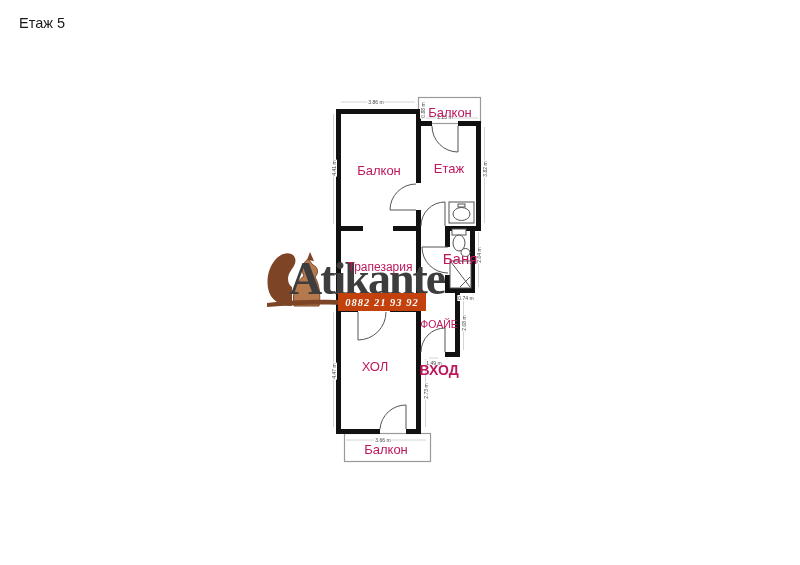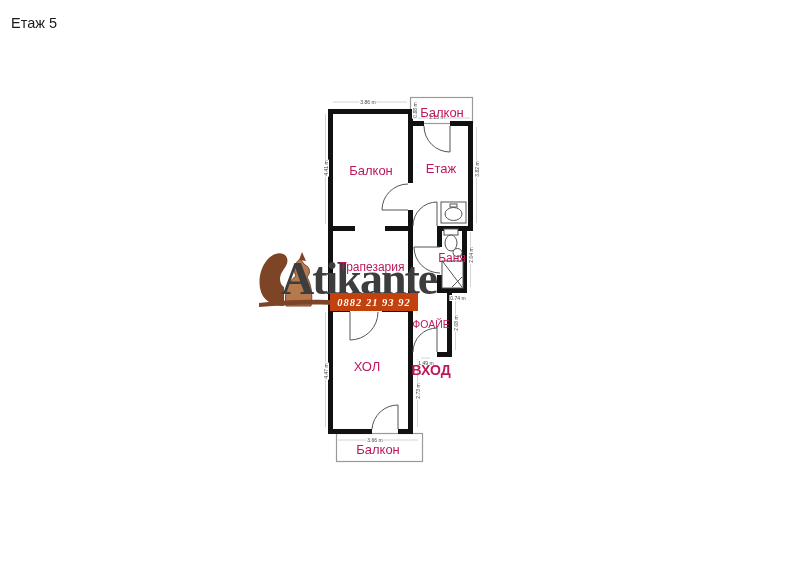--- a/index.html
+++ b/index.html
@@ -1,22 +1,22 @@
 <!DOCTYPE html>
 <html><head>
 <meta charset="utf-8">
 <style>
   html,body{margin:0;padding:0;background:#fff;}
   #stage{position:relative;width:728px;height:565px;background:#fff;overflow:hidden;
-         font-family:"Liberation Sans",sans-serif;}
+         font-family:"Liberation Sans",sans-serif;margin-left:8px;}
   #plan-svg{position:absolute;left:0;top:0;z-index:1;}
   .lbl{position:absolute;z-index:5;color:#be185d;white-space:nowrap;
        transform:translate(-50%,-50%);text-align:center;}
   .room{font-size:13px;}
-  .room-sm{font-size:12px;}
+  .room-sm{font-size:15px;}
   .dim{position:absolute;z-index:2;font-size:5px;color:#444;background:#fff;
        padding:0 1px;white-space:nowrap;transform:translate(-50%,-50%);}
   .dim.rot{transform:translate(-50%,-50%) rotate(-90deg);}
   .bold{font-weight:bold;}
   #page-title{position:absolute;left:11px;top:15px;z-index:5;font-size:14.5px;color:#1a1a1a;}
   #brand-text{position:absolute;left:281px;top:256px;z-index:4;
       font-family:"Liberation Serif",serif;font-size:46px;font-weight:bold;
       color:#3d3d3d;letter-spacing:-2px;line-height:1;white-space:nowrap;}
   #phone-box{position:absolute;left:330px;top:293px;width:88px;height:18px;z-index:4;
       background:#c2410c;display:flex;align-items:center;justify-content:center;}

